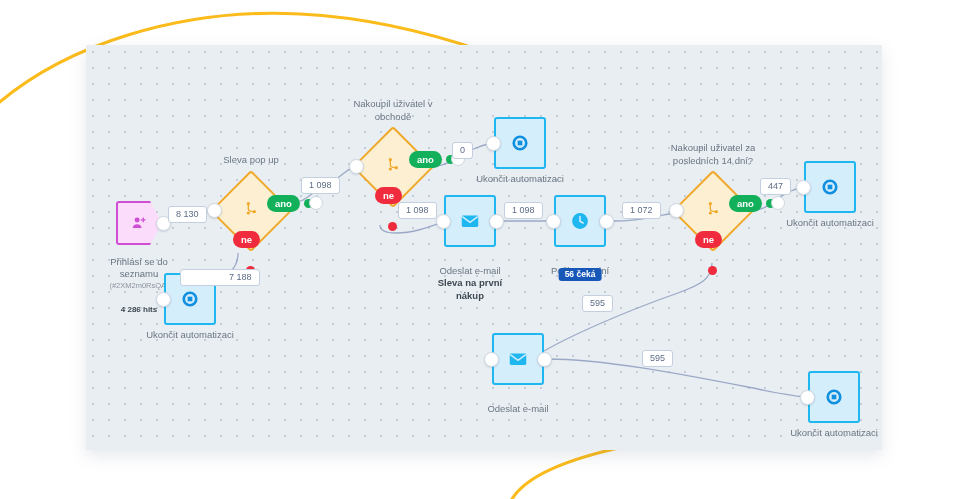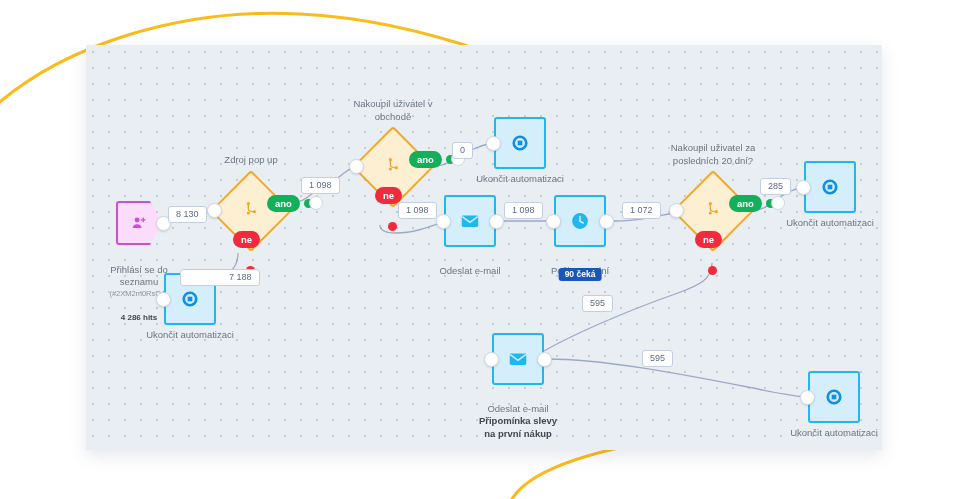--- a/index.html
+++ b/index.html
@@ -131,21 +131,21 @@
 
     <div class="node" style="left:30px;top:156px;">
       <div class="trigger">
         <svg width="18" height="18" viewBox="0 0 24 24">
           <circle cx="9.5" cy="8" r="3.3" fill="#cf4ed4"></circle>
           <path d="M3.6 18.5c0-3.2 2.6-5 5.9-5s5.9 1.8 5.9 5z" fill="#cf4ed4"></path>
           <path d="M17.6 5.2v5.2M15 7.8h5.2" stroke="#cf4ed4" stroke-width="1.7" stroke-linecap="round"></path>
         </svg>
       </div>
       <div class="port" style="left:40px;top:15px;"></div>
-      <div class="caption" style="top:50px;text-align:center;">
+      <div class="caption" style="top:42px;text-align:center;">
         <span>Přihlásí se do
 seznamu</span>
         <span class="tiny">(#2XM2m0RsQA)</span>
         <span class="hits">4 286 hits</span>
       </div>
     </div>
 
     <div class="node" style="left:128px;top:129px;">
       <div class="diamond" style="position:absolute;left:8px;top:8px;">
         <span class="ico">
@@ -156,21 +156,21 @@
             <circle cx="17" cy="16" r="2.4" fill="#f0a82a"></circle>
           </svg>
         </span>
       </div>
       <div class="port" style="left:-7px;top:29px;"></div>
       <div class="pill yes" style="left:53px;top:21px;">ano</div>
       <div class="dot green" style="left:90px;top:25px;"></div>
       <div class="dot ring" style="left:95px;top:22px;width:14px;height:14px;"></div>
       <div class="pill no" style="left:19px;top:57px;">ne</div>
       <div class="dot red" style="left:32px;top:92px;"></div>
-      <div class="caption" style="left:37px;top:-20px;">Zdroj pop up</div>
+      <div class="caption" style="left:37px;top:-20px;">Sleva pop up</div>
     </div>
 
     <div class="node" style="left:78px;top:228px;">
       <div class="sq">
         <svg width="20" height="20" viewBox="0 0 24 24">
           <circle cx="12" cy="12" r="7.5" fill="none" stroke="#1290e0" stroke-width="3.2"></circle>
           <rect x="9.2" y="9.2" width="5.6" height="5.6" fill="#1290e0"></rect>
         </svg>
       </div>
       <div class="port" style="left:-8px;top:19px;"></div>
@@ -213,57 +213,59 @@
       <div class="sq">
         <svg width="22" height="22" viewBox="0 0 24 24">
           <rect x="3" y="6" width="18" height="12.5" rx="1.6" fill="#1eb7f0"></rect>
           <path d="M3.6 7.2 L12 13.4 L20.4 7.2" fill="none" stroke="#d4eefc" stroke-width="1.6"></path>
         </svg>
       </div>
       <div class="port" style="left:-8px;top:19px;"></div>
       <div class="port" style="left:45px;top:19px;"></div>
       <div class="caption" style="top:57px;">
         <span>Odeslat e-mail</span>
+        <span class="sub">Sleva na první
+nákup</span>
       </div>
     </div>
 
     <div class="node" style="left:468px;top:150px;">
       <div class="sq">
         <svg width="22" height="22" viewBox="0 0 24 24">
           <circle cx="12" cy="12" r="8.6" fill="#1eb7f0"></circle>
           <path d="M12 7.2 V12.3 L15.4 14.2" fill="none" stroke="#d4eefc" stroke-width="1.7" stroke-linecap="round"></path>
         </svg>
       </div>
       <div class="port" style="left:-8px;top:19px;"></div>
       <div class="port" style="left:45px;top:19px;"></div>
       <div class="caption" style="top:57px;">
         <span>Počkat </span><span class="sub" style="display:inline">13</span><span> dní</span>
       </div>
-      <div class="badge" style="top:73px;">90 čeká</div>
+      <div class="badge" style="top:73px;">56 čeká</div>
     </div>
 
     <div class="node" style="left:590px;top:129px;">
       <div class="diamond" style="position:absolute;left:8px;top:8px;">
         <span class="ico">
           <svg width="16" height="16" viewBox="0 0 24 24">
             <path d="M8 3.5v9M8 12.5c0 3.2 4 3.2 7.5 3.6" stroke="#f0a82a" stroke-width="2" fill="none" stroke-linecap="round"></path>
             <circle cx="8" cy="4" r="2.4" fill="#f0a82a"></circle>
             <circle cx="8" cy="18" r="2.4" fill="#f0a82a"></circle>
             <circle cx="17" cy="16" r="2.4" fill="#f0a82a"></circle>
           </svg>
         </span>
       </div>
       <div class="port" style="left:-7px;top:29px;"></div>
       <div class="pill yes" style="left:53px;top:21px;">ano</div>
       <div class="dot green" style="left:90px;top:25px;"></div>
       <div class="dot ring" style="left:95px;top:22px;width:14px;height:14px;"></div>
       <div class="pill no" style="left:19px;top:57px;">ne</div>
       <div class="dot red" style="left:32px;top:92px;"></div>
       <div class="caption" style="left:37px;top:-32px;">Nakoupil uživatel za
-posledních 20 dní?</div>
+posledních 14 dní?</div>
     </div>
 
     <div class="node" style="left:718px;top:116px;">
       <div class="sq">
         <svg width="20" height="20" viewBox="0 0 24 24">
           <circle cx="12" cy="12" r="7.5" fill="none" stroke="#1290e0" stroke-width="3.2"></circle>
           <rect x="9.2" y="9.2" width="5.6" height="5.6" fill="#1290e0"></rect>
         </svg>
       </div>
       <div class="port" style="left:-8px;top:19px;"></div>
@@ -274,22 +276,20 @@
       <div class="sq">
         <svg width="22" height="22" viewBox="0 0 24 24">
           <rect x="3" y="6" width="18" height="12.5" rx="1.6" fill="#1eb7f0"></rect>
           <path d="M3.6 7.2 L12 13.4 L20.4 7.2" fill="none" stroke="#d4eefc" stroke-width="1.6"></path>
         </svg>
       </div>
       <div class="port" style="left:-8px;top:19px;"></div>
       <div class="port" style="left:45px;top:19px;"></div>
       <div class="caption" style="top:57px;">
         <span>Odeslat e-mail</span>
-        <span class="sub">Připomínka slevy
-na první nákup</span>
       </div>
     </div>
 
     <div class="node" style="left:722px;top:326px;">
       <div class="sq">
         <svg width="20" height="20" viewBox="0 0 24 24">
           <circle cx="12" cy="12" r="7.5" fill="none" stroke="#1290e0" stroke-width="3.2"></circle>
           <rect x="9.2" y="9.2" width="5.6" height="5.6" fill="#1290e0"></rect>
         </svg>
       </div>
@@ -297,18 +297,18 @@
       <div class="caption" style="top:56px;">Ukončit automatizaci</div>
     </div>
 
     <div class="chip" style="left:82px;top:161px;">8 130</div>
     <div class="chip" style="left:215px;top:132px;">1 098</div>
     <div class="chip" style="left:94px;top:224px;padding-left:48px;">7 188</div>
     <div class="chip" style="left:366px;top:97px;">0</div>
     <div class="chip" style="left:312px;top:157px;">1 098</div>
     <div class="chip" style="left:418px;top:157px;">1 098</div>
     <div class="chip" style="left:536px;top:157px;">1 072</div>
-    <div class="chip" style="left:674px;top:133px;">285</div>
+    <div class="chip" style="left:674px;top:133px;">447</div>
     <div class="chip" style="left:496px;top:250px;">595</div>
     <div class="chip" style="left:556px;top:305px;">595</div>
 
   </div>
 </div>
 
 </body></html>

